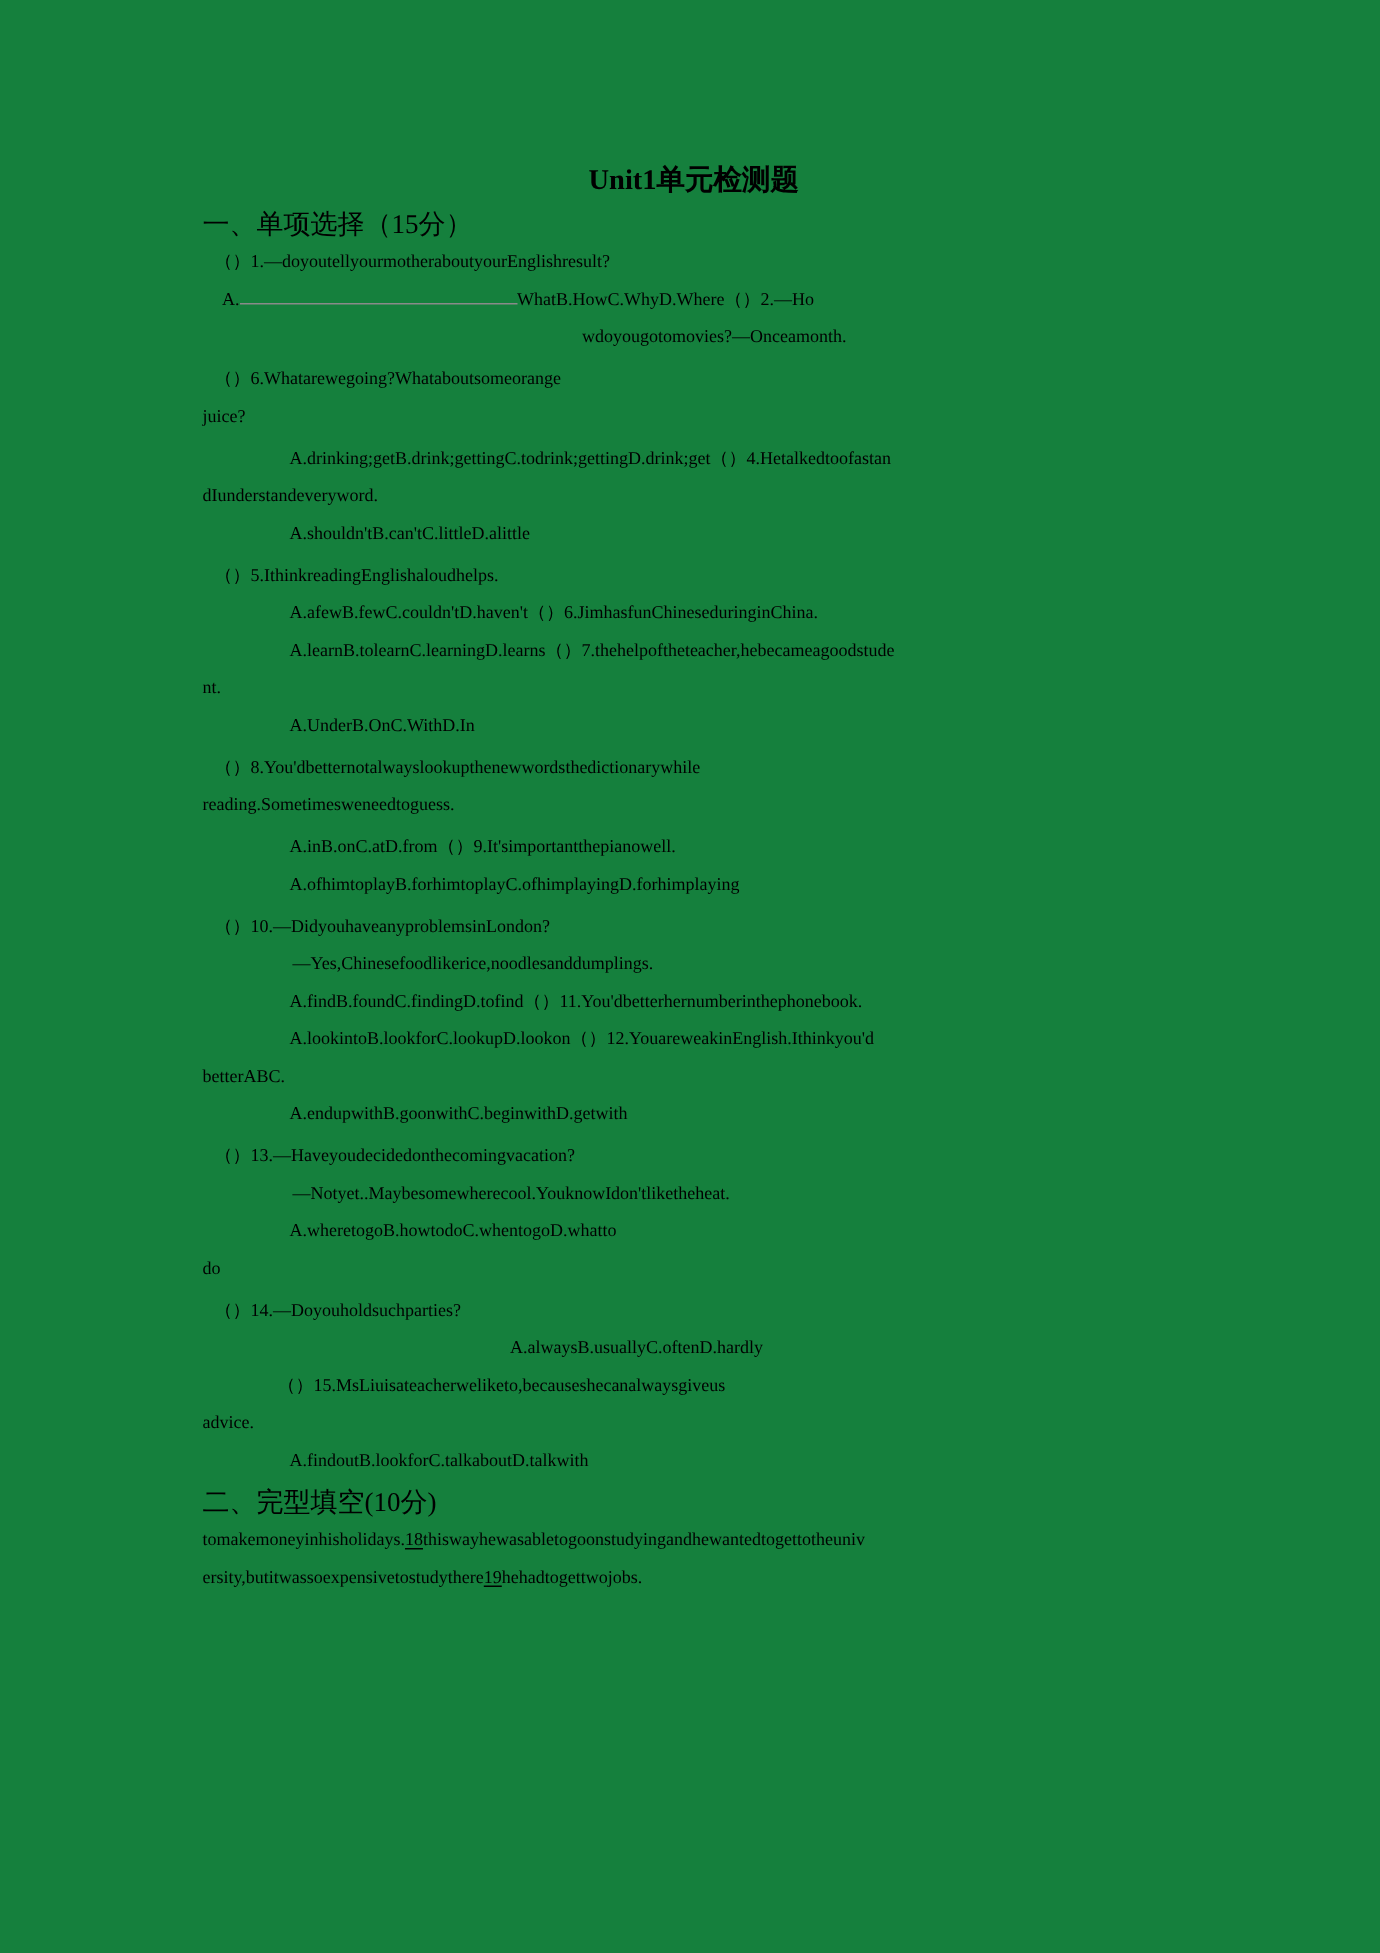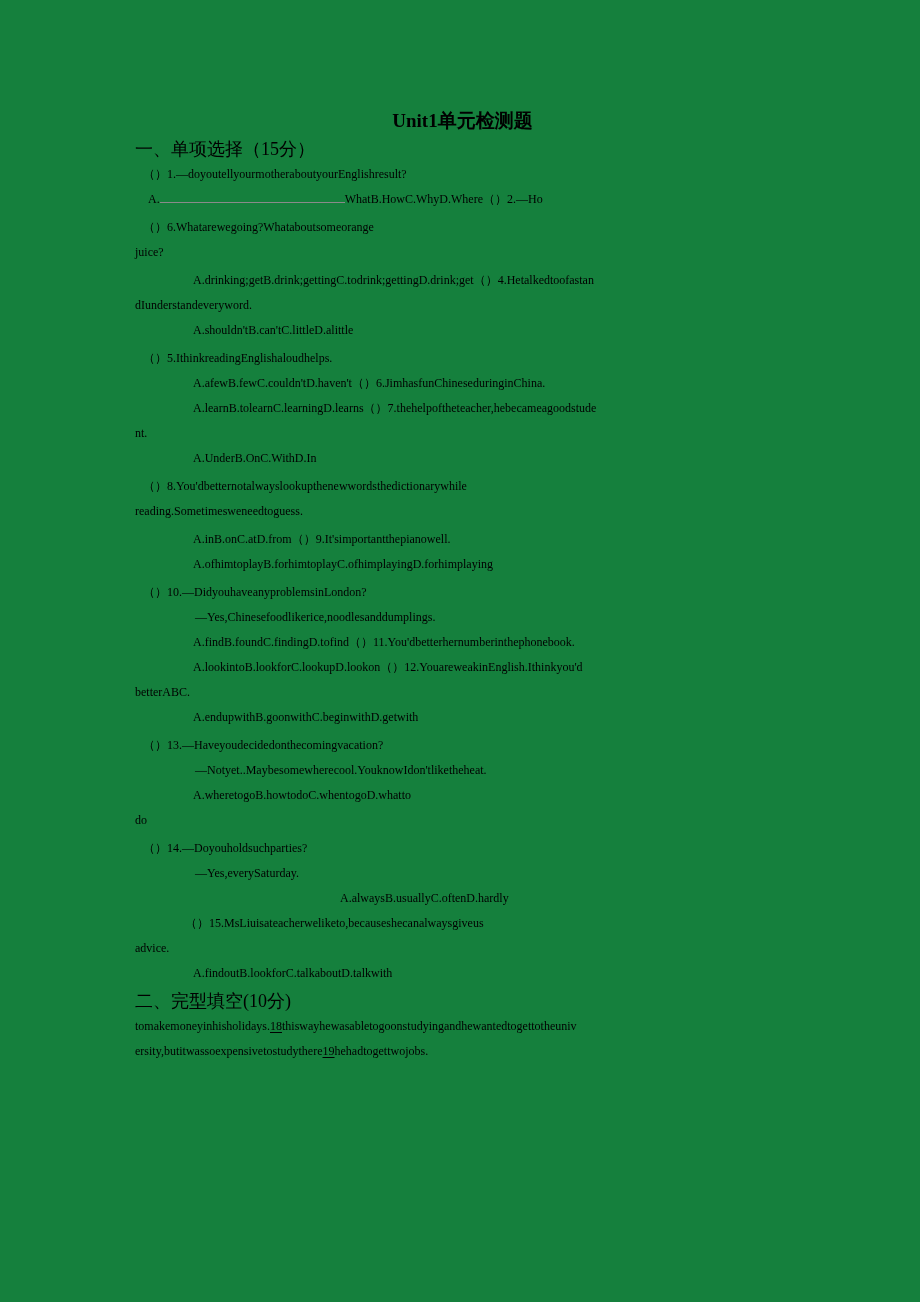--- a/index.html
+++ b/index.html
@@ -62,20 +62,21 @@
 </head>
 <body>
 
 <div class="page">
   <div class="content">
     <div class="doc-title">Unit1单元检测题</div>
     <div id="doc-lines">
         <div class="line ind-base gap heading"><span>一、单项选择（15分）</span></div>
         <div class="line ind-q"><span>（）1.—doyoutellyourmotheraboutyourEnglishresult?</span></div>
         <div class="line ind-a"><span>A.</span><span class="blank" style="width: 185px;"></span><span>WhatB.HowC.WhyD.Where（）2.—Ho</span></div>
+        <div class="line ind-w"><span>wdoyougotomovies?—Onceamonth.</span></div>
         <div class="line ind-q gap"><span>（）6.Whatarewegoing?Whataboutsomeorange</span></div>
         <div class="line ind-base"><span>juice?</span></div>
         <div class="line ind-opt gap"><span>A.drinking;getB.drink;gettingC.todrink;gettingD.drink;get（）4.Hetalkedtoofastan</span></div>
         <div class="line ind-base"><span>dIunderstandeveryword.</span></div>
         <div class="line ind-opt"><span>A.shouldn'tB.can'tC.littleD.alittle</span></div>
         <div class="line ind-q gap"><span>（）5.IthinkreadingEnglishaloudhelps.</span></div>
         <div class="line ind-opt"><span>A.afewB.fewC.couldn'tD.haven't（）6.JimhasfunChineseduringinChina.</span></div>
         <div class="line ind-opt"><span>A.learnB.tolearnC.learningD.learns（）7.thehelpoftheteacher,hebecameagoodstude</span></div>
         <div class="line ind-base"><span>nt.</span></div>
         <div class="line ind-opt"><span>A.UnderB.OnC.WithD.In</span></div>
@@ -87,21 +88,20 @@
         <div class="line ind-reply"><span>—Yes,Chinesefoodlikerice,noodlesanddumplings.</span></div>
         <div class="line ind-opt"><span>A.findB.foundC.findingD.tofind（）11.You'dbetterhernumberinthephonebook.</span></div>
         <div class="line ind-opt"><span>A.lookintoB.lookforC.lookupD.lookon（）12.YouareweakinEnglish.Ithinkyou'd</span></div>
         <div class="line ind-base"><span>betterABC.</span></div>
         <div class="line ind-opt"><span>A.endupwithB.goonwithC.beginwithD.getwith</span></div>
         <div class="line ind-q gap"><span>（）13.—Haveyoudecidedonthecomingvacation?</span></div>
         <div class="line ind-reply"><span>—Notyet..Maybesomewherecool.YouknowIdon'tliketheheat.</span></div>
         <div class="line ind-opt"><span>A.wheretogoB.howtodoC.whentogoD.whatto</span></div>
         <div class="line ind-base"><span>do</span></div>
         <div class="line ind-q gap"><span>（）14.—Doyouholdsuchparties?</span></div>
-        <div class="line ind-reply"><span>—Yes,everySaturday.</span></div>
         <div class="line ind-always"><span>A.alwaysB.usuallyC.oftenD.hardly</span></div>
         <div class="line ind-q15"><span>（）15.MsLiuisateacherweliketo,becauseshecanalwaysgiveus</span></div>
         <div class="line ind-base"><span>advice.</span></div>
         <div class="line ind-opt"><span>A.findoutB.lookforC.talkaboutD.talkwith</span></div>
         <div class="line ind-base gap heading"><span>二、完型填空(10分)</span></div>
         <div class="line ind-base"><span>tomakemoneyinhisholidays.</span><span class="num">18</span><span>thiswayhewasabletogoonstudyingandhewantedtogettotheuniv</span></div>
         <div class="line ind-base"><span>ersity,butitwassoexpensivetostudythere</span><span class="num">19</span><span>hehadtogettwojobs.</span></div>
       </div>
   </div>
 </div>

